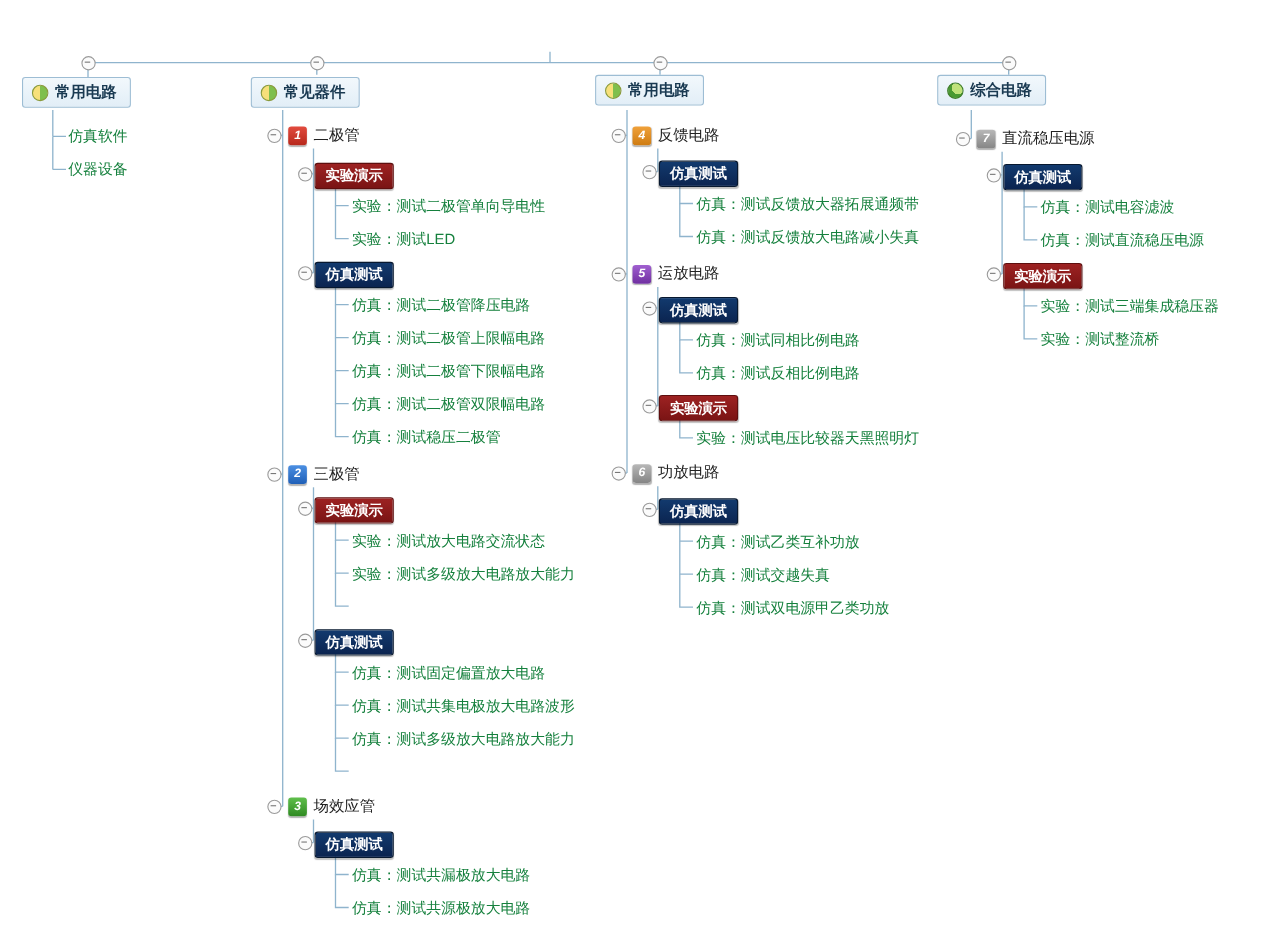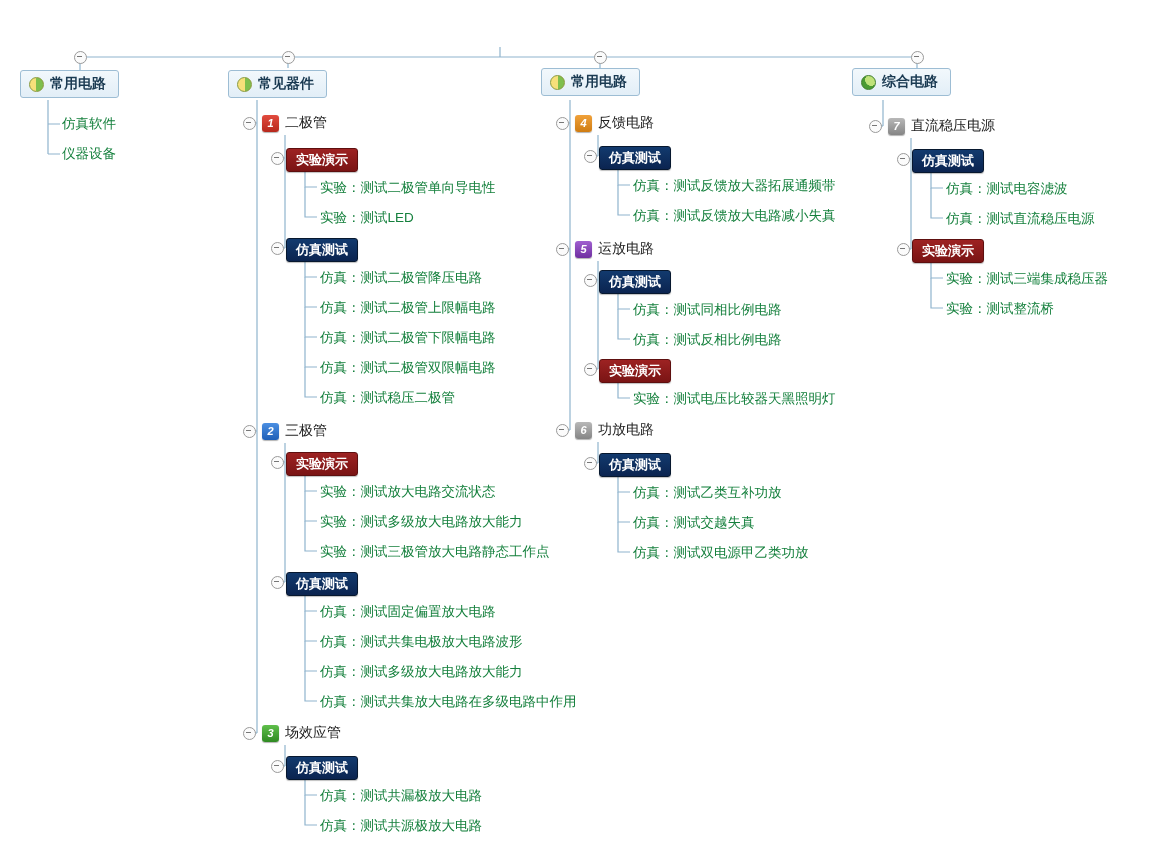--- a/index.html
+++ b/index.html
@@ -252,28 +252,26 @@
   <div class="knob" style="left:243px;top:425px;"></div>
   <div class="topic" style="left:262px;top:422px;">
     <span class="num n2">2</span>
     <span>三极管</span>
   </div>
 
   <div class="knob" style="left:271px;top:456px;"></div>
   <div class="tag demo" style="left:286px;top:452px;">实验演示</div>
   <div class="leaf" style="left:320px;top:483px;">实验：测试放大电路交流状态</div>
   <div class="leaf" style="left:320px;top:513px;">实验：测试多级放大电路放大能力</div>
-  <div class="leaf" style="left:320px;top:543px;">实验：测试三极管放大电路静态工作点</div>
 
   <div class="knob" style="left:271px;top:576px;"></div>
   <div class="tag sim" style="left:286px;top:572px;">仿真测试</div>
   <div class="leaf" style="left:320px;top:603px;">仿真：测试固定偏置放大电路</div>
   <div class="leaf" style="left:320px;top:633px;">仿真：测试共集电极放大电路波形</div>
   <div class="leaf" style="left:320px;top:663px;">仿真：测试多级放大电路放大能力</div>
-  <div class="leaf" style="left:320px;top:693px;">仿真：测试共集放大电路在多级电路中作用</div>
 
   <div class="knob" style="left:243px;top:727px;"></div>
   <div class="topic" style="left:262px;top:724px;">
     <span class="num n3">3</span>
     <span>场效应管</span>
   </div>
   <div class="knob" style="left:271px;top:760px;"></div>
   <div class="tag sim" style="left:286px;top:756px;">仿真测试</div>
   <div class="leaf" style="left:320px;top:787px;">仿真：测试共漏极放大电路</div>
   <div class="leaf" style="left:320px;top:817px;">仿真：测试共源极放大电路</div>

